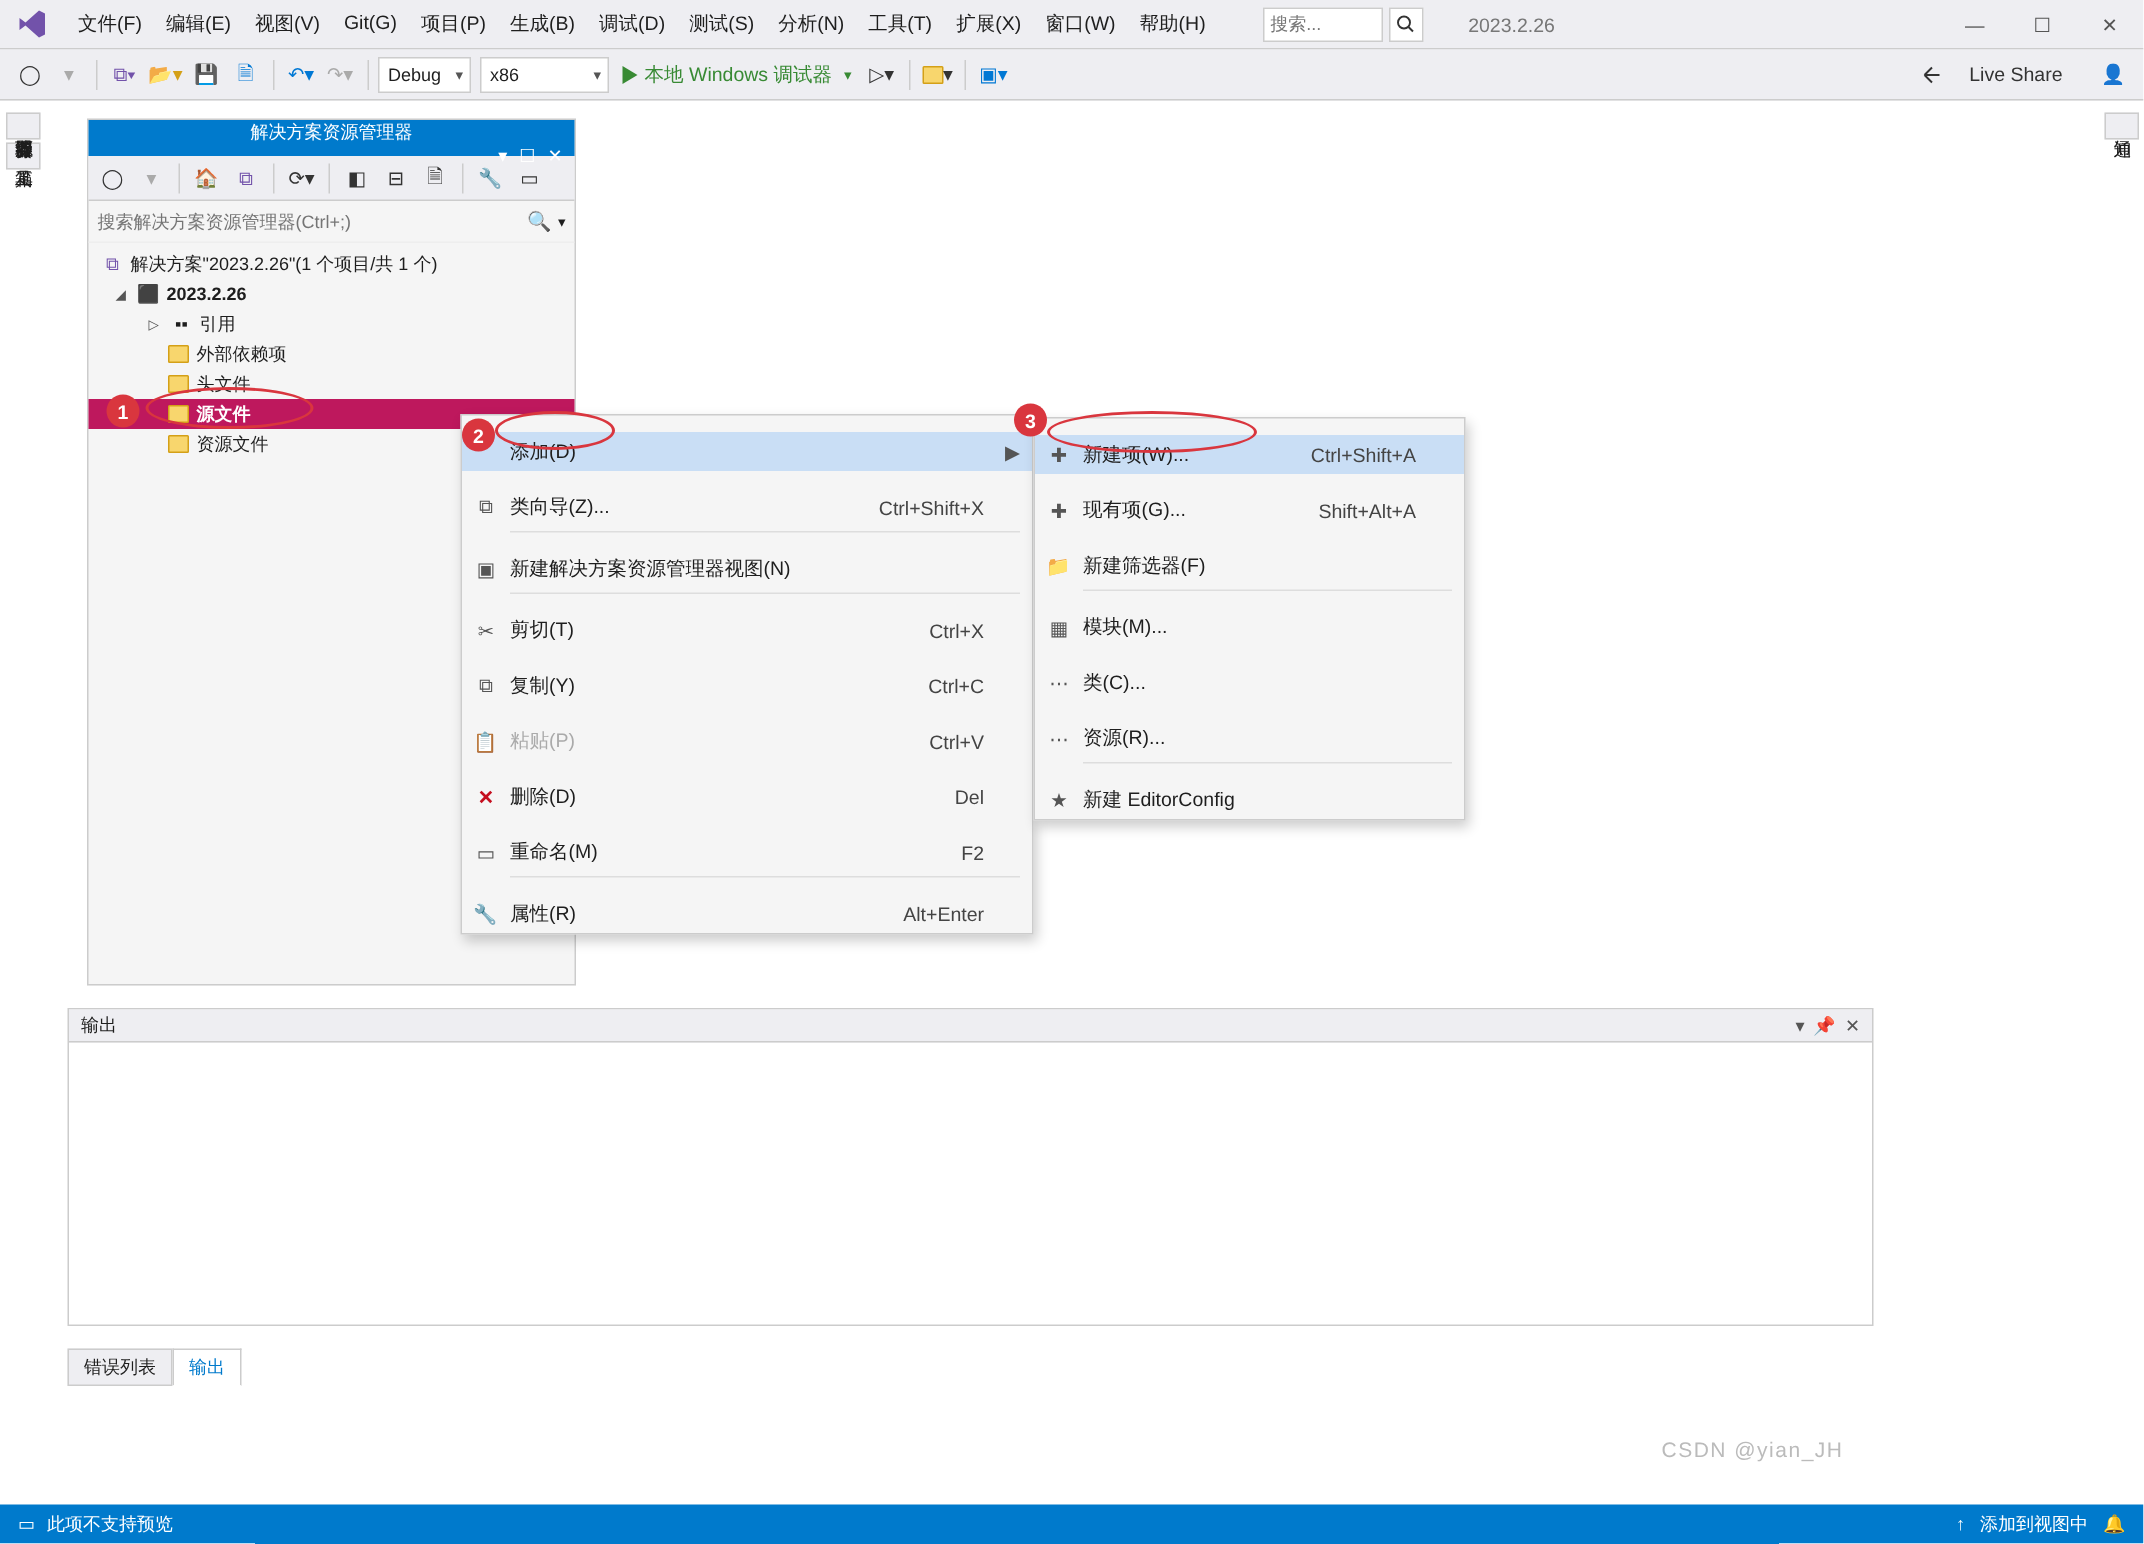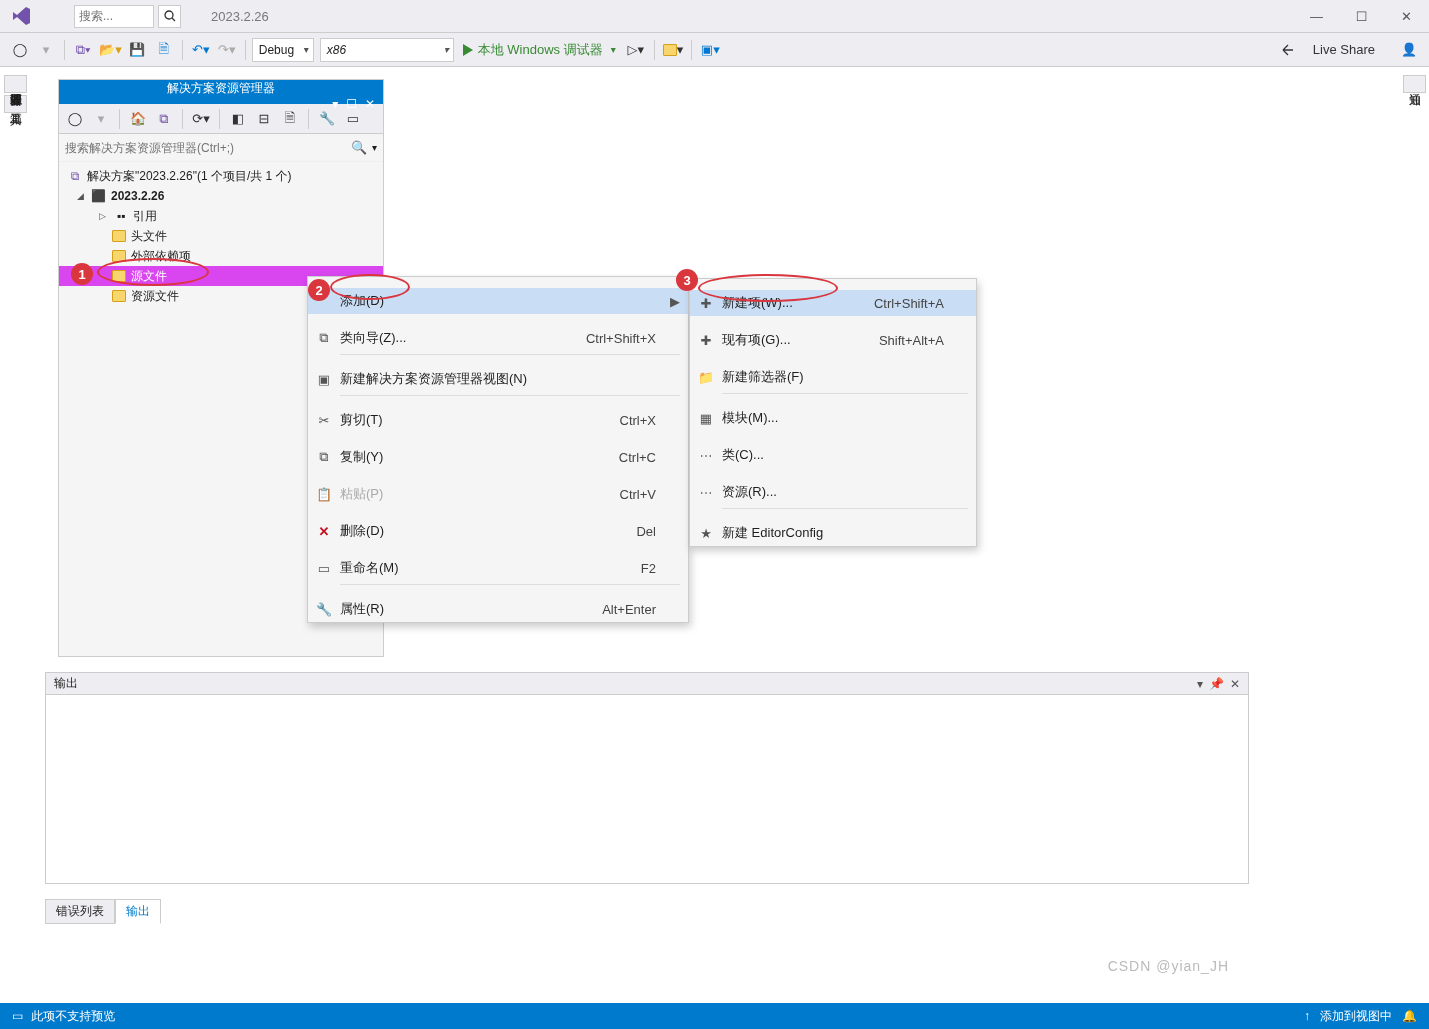--- a/index.html
+++ b/index.html
@@ -35,21 +35,21 @@
 
 .solution-panel { position: absolute; left: 58px; top: 79px; width: 326px; height: 578px; background: #f5f5f5; border: 1px solid #ccc; }
 .panel-title { background: #007acc; color: #fff; height: 24px; display: flex; align-items: center; padding: 0 8px; font-size: 12px; flex-direction: column; }
 .panel-title-ctrls { margin-left: auto; display: flex; gap: 8px; font-size: 12px; }
 .panel-toolbar { height: 30px; display: flex; align-items: center; padding: 0 4px; gap: 2px; background: #eeeef2; border-bottom: 1px solid #ccc; }
 .panel-tb-btn { width: 24px; height: 24px; display: flex; align-items: center; justify-content: center; color: #333; }
 .panel-search { height: 28px; display: flex; align-items: center; padding: 0 6px; border-bottom: 1px solid #eee; }
 .panel-search input { border: none; outline: none; flex: 1; font-size: 12px; background: transparent; color: #888; }
 .tree { padding: 4px 0; }
 .tree-row { display: flex; align-items: center; height: 20px; padding-left: 8px; gap: 4px; font-size: 12px; }
-.tree-row.selected { background: #d946ef; color: #fff; }
+.tree-row.selected { background: #be185d; color: #fff; font-weight: bold; }
 .tree-toggle { width: 10px; font-size: 9px; color: #555; }
 .tree-icon { width: 16px; height: 16px; display: inline-flex; align-items: center; justify-content: center; }
 .bold { font-weight: bold; }
 
 
 .callout { position: absolute; width: 22px; height: 22px; border-radius: 50%; background: #d9363e; color: #fff; font-size: 13px; font-weight: bold; display: flex; align-items: center; justify-content: center; z-index: 30; }
 .callout-ring { position: absolute; border: 2px solid #d9363e; border-radius: 50%; z-index: 29; pointer-events: none; }
 
 
 .context-menu { position: absolute; background: #f5f5f5; border: 1px solid #ccc; box-shadow: 2px 4px 8px rgba(0,0,0,0.2); z-index: 20; }
@@ -86,20 +86,35 @@
 </style>
 </head>
 <body>
 
 <div class="titlebar">
   <div class="vs-logo">
     <svg width="20" height="20" viewBox="0 0 20 20">
         <path d="M14 1 L18 3 V17 L14 19 L5 11 L1 14 V6 L5 9 Z" fill="#7252aa"></path>
       </svg>
   </div>
+  <div id="menu-container" style="display:flex;">
+      <div class="menu-item">文件(F)</div>
+      <div class="menu-item">编辑(E)</div>
+      <div class="menu-item">视图(V)</div>
+      <div class="menu-item">Git(G)</div>
+      <div class="menu-item">项目(P)</div>
+      <div class="menu-item">生成(B)</div>
+      <div class="menu-item">调试(D)</div>
+      <div class="menu-item">测试(S)</div>
+      <div class="menu-item">分析(N)</div>
+      <div class="menu-item">工具(T)</div>
+      <div class="menu-item">扩展(X)</div>
+      <div class="menu-item">窗口(W)</div>
+      <div class="menu-item">帮助(H)</div>
+    </div>
   <div class="search-box">
     <input placeholder="搜索..." style="">
   </div>
   <div class="search-btn" style="border:1px solid #ccc;background:#fff;height:23px;width:23px;display:flex;align-items:center;justify-content:center;">
     <svg width="12" height="12" viewBox="0 0 12 12">
         <circle cx="5" cy="5" r="4" fill="none" stroke="#333" stroke-width="1.3"></circle>
         <line x1="8" y1="8" x2="11" y2="11" stroke="#333" stroke-width="1.3"></line>
       </svg>
   </div>
   <div class="project-name-box">2023.2.26</div>
@@ -116,21 +131,21 @@
   <div class="tb-sep"></div>
   <div class="tb-btn" style="color:#7252aa;">⧉▾</div>
   <div class="tb-btn" style="color:#d4a017;">📂▾</div>
   <div class="tb-btn" style="color:#0078d4;">💾</div>
   <div class="tb-btn" style="color:#0078d4;">🗎</div>
   <div class="tb-sep"></div>
   <div class="tb-btn" style="color:#0078d4;">↶▾</div>
   <div class="tb-btn" style="color:#aaa;">↷▾</div>
   <div class="tb-sep"></div>
   <div class="tb-combo" style="width:62px;">Debug</div>
-  <div class="tb-combo" style="width:134px;margin-left:4px;font-style:italic;">x86</div>
+  <div class="tb-combo" style="width:86px;margin-left:4px;">x86</div>
   <div class="play-btn">
     <svg width="12" height="12" viewBox="0 0 12 12">
         <path d="M1 0 L11 6 L1 12 Z" fill="#388a34"></path>
       </svg>
     <span>本地 Windows 调试器</span>
     <span style="font-size:10px;margin-left:4px;">▾</span>
   </div>
   <div class="tb-btn">▷▾</div>
   <div class="tb-sep"></div>
   <div class="tb-btn"><span class="folder-ic"></span>▾</div>
@@ -196,27 +211,27 @@
     </div>
     <div class="tree-row" style="padding-left:40px;">
       <span class="tree-toggle">▷</span>
       <span class="tree-icon">▪▪</span>
       <span>引用</span>
     </div>
     <div class="tree-row" style="padding-left:52px;">
       <span class="tree-icon">
           <span class="folder-ic"></span>
         </span>
-      <span>头文件</span>
+      <span>外部依赖项</span>
     </div>
     <div class="tree-row" style="padding-left:52px;">
       <span class="tree-icon">
           <span class="folder-ic"></span>
         </span>
-      <span>外部依赖项</span>
+      <span>头文件</span>
     </div>
     <div class="tree-row selected" style="padding-left:52px;">
       <span class="tree-icon">
           <span class="folder-ic"></span>
         </span>
       <span>源文件</span>
     </div>
     <div class="tree-row" style="padding-left:52px;">
       <span class="tree-icon">
           <span class="folder-ic"></span>

